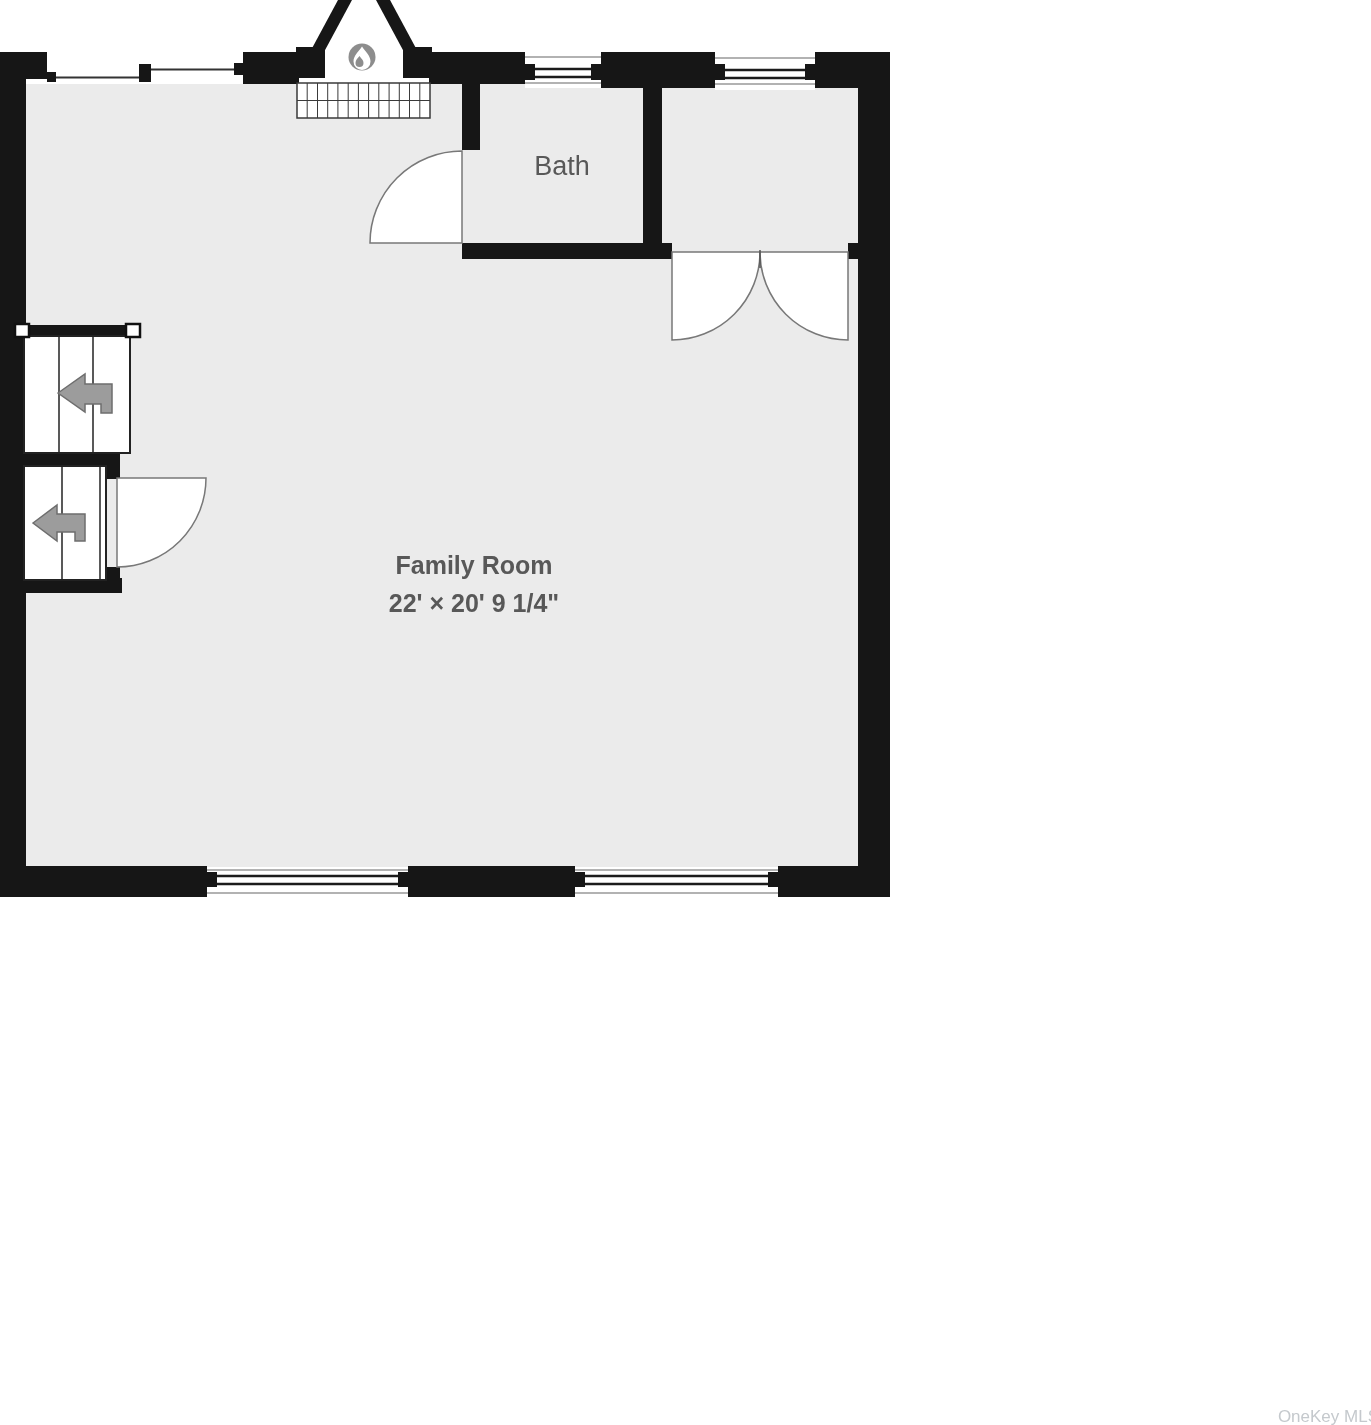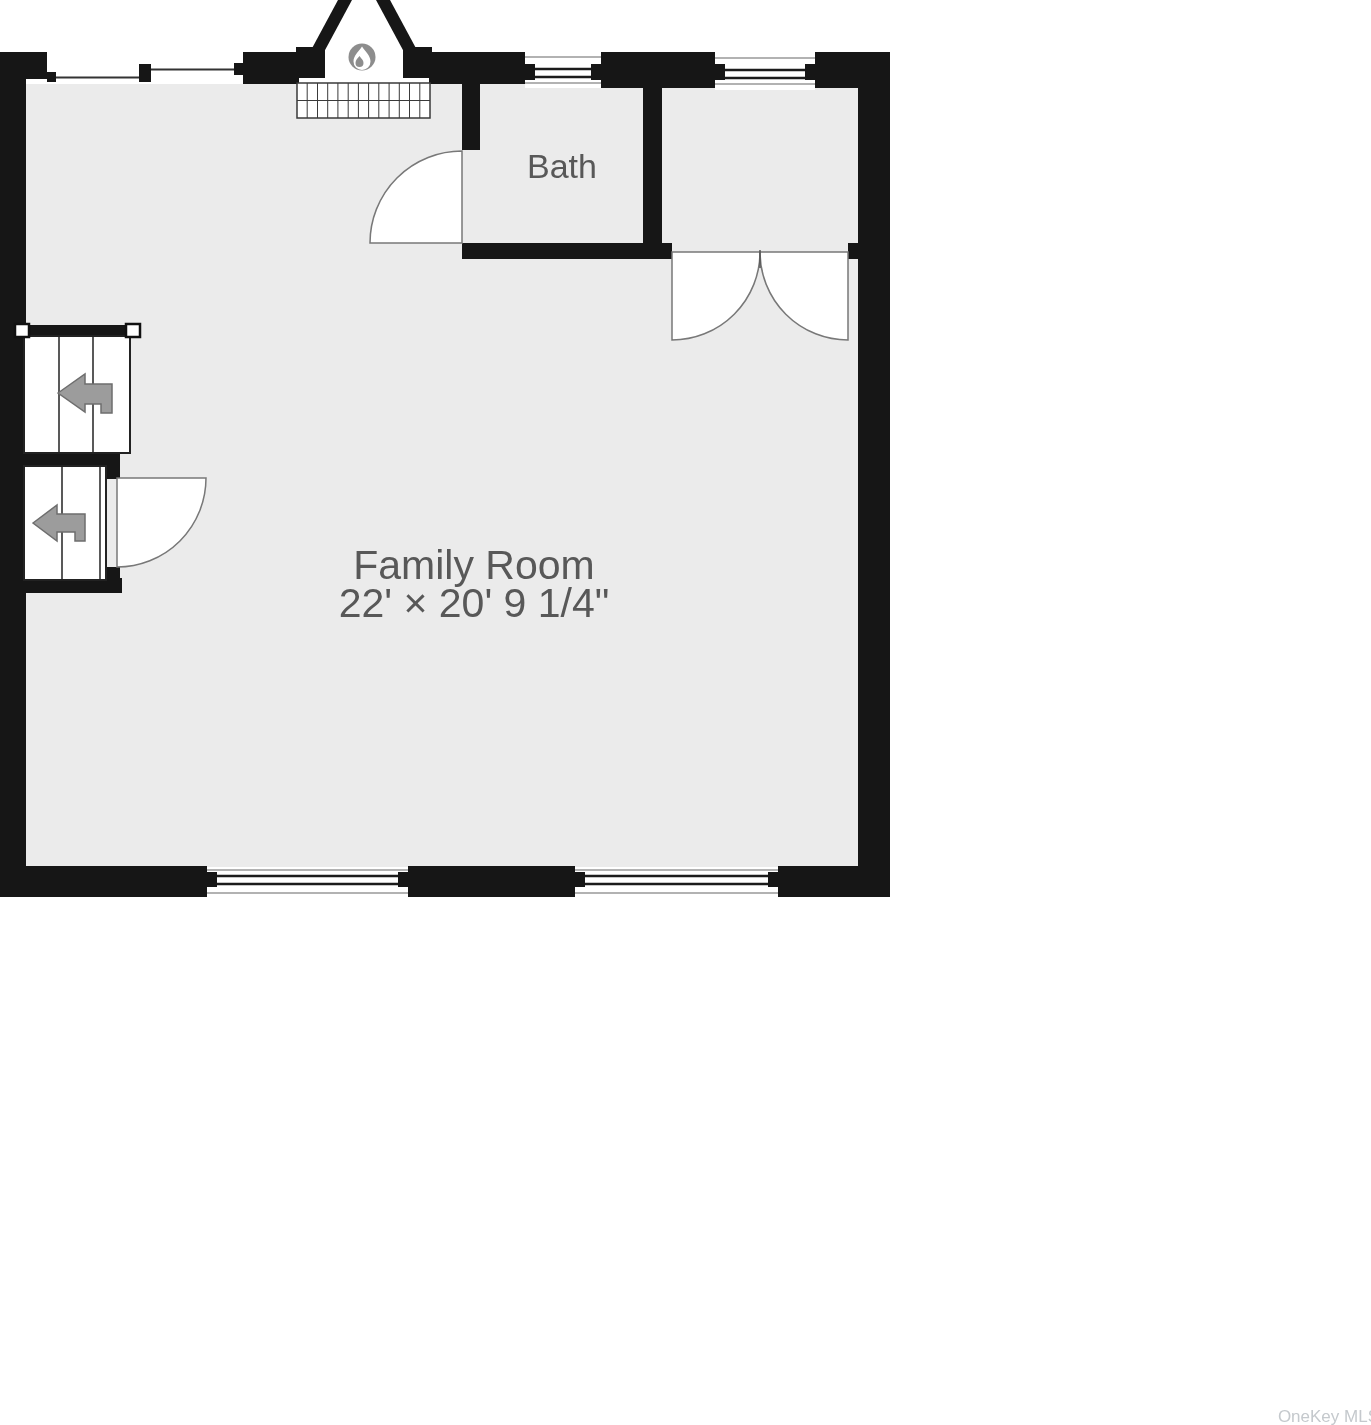--- a/index.html
+++ b/index.html
@@ -8,27 +8,27 @@
     width: 1371px;
     height: 1425px;
     background: #ffffff;
     overflow: hidden;
     font-family: "Liberation Sans", sans-serif;
   }
   .plan-svg { position: absolute; left: 0; top: 0; }
   .room-label {
     position: absolute;
     color: #585858;
-    font-size: 34px;
+    font-size: 27px;
     line-height: 36px;
     text-align: center;
     white-space: nowrap;
     pointer-events: none;
   }
-  .room-label.family { font-size: 41px; line-height: 38px; }
+  .room-label.family { font-size: 25px; line-height: 38px; font-weight: bold; }
   .watermark {
     position: absolute;
     right: -8px;
     bottom: -2px;
     color: #c5c9cd;
     font-size: 17px;
     white-space: nowrap;
   }
 </style>
 </head>

